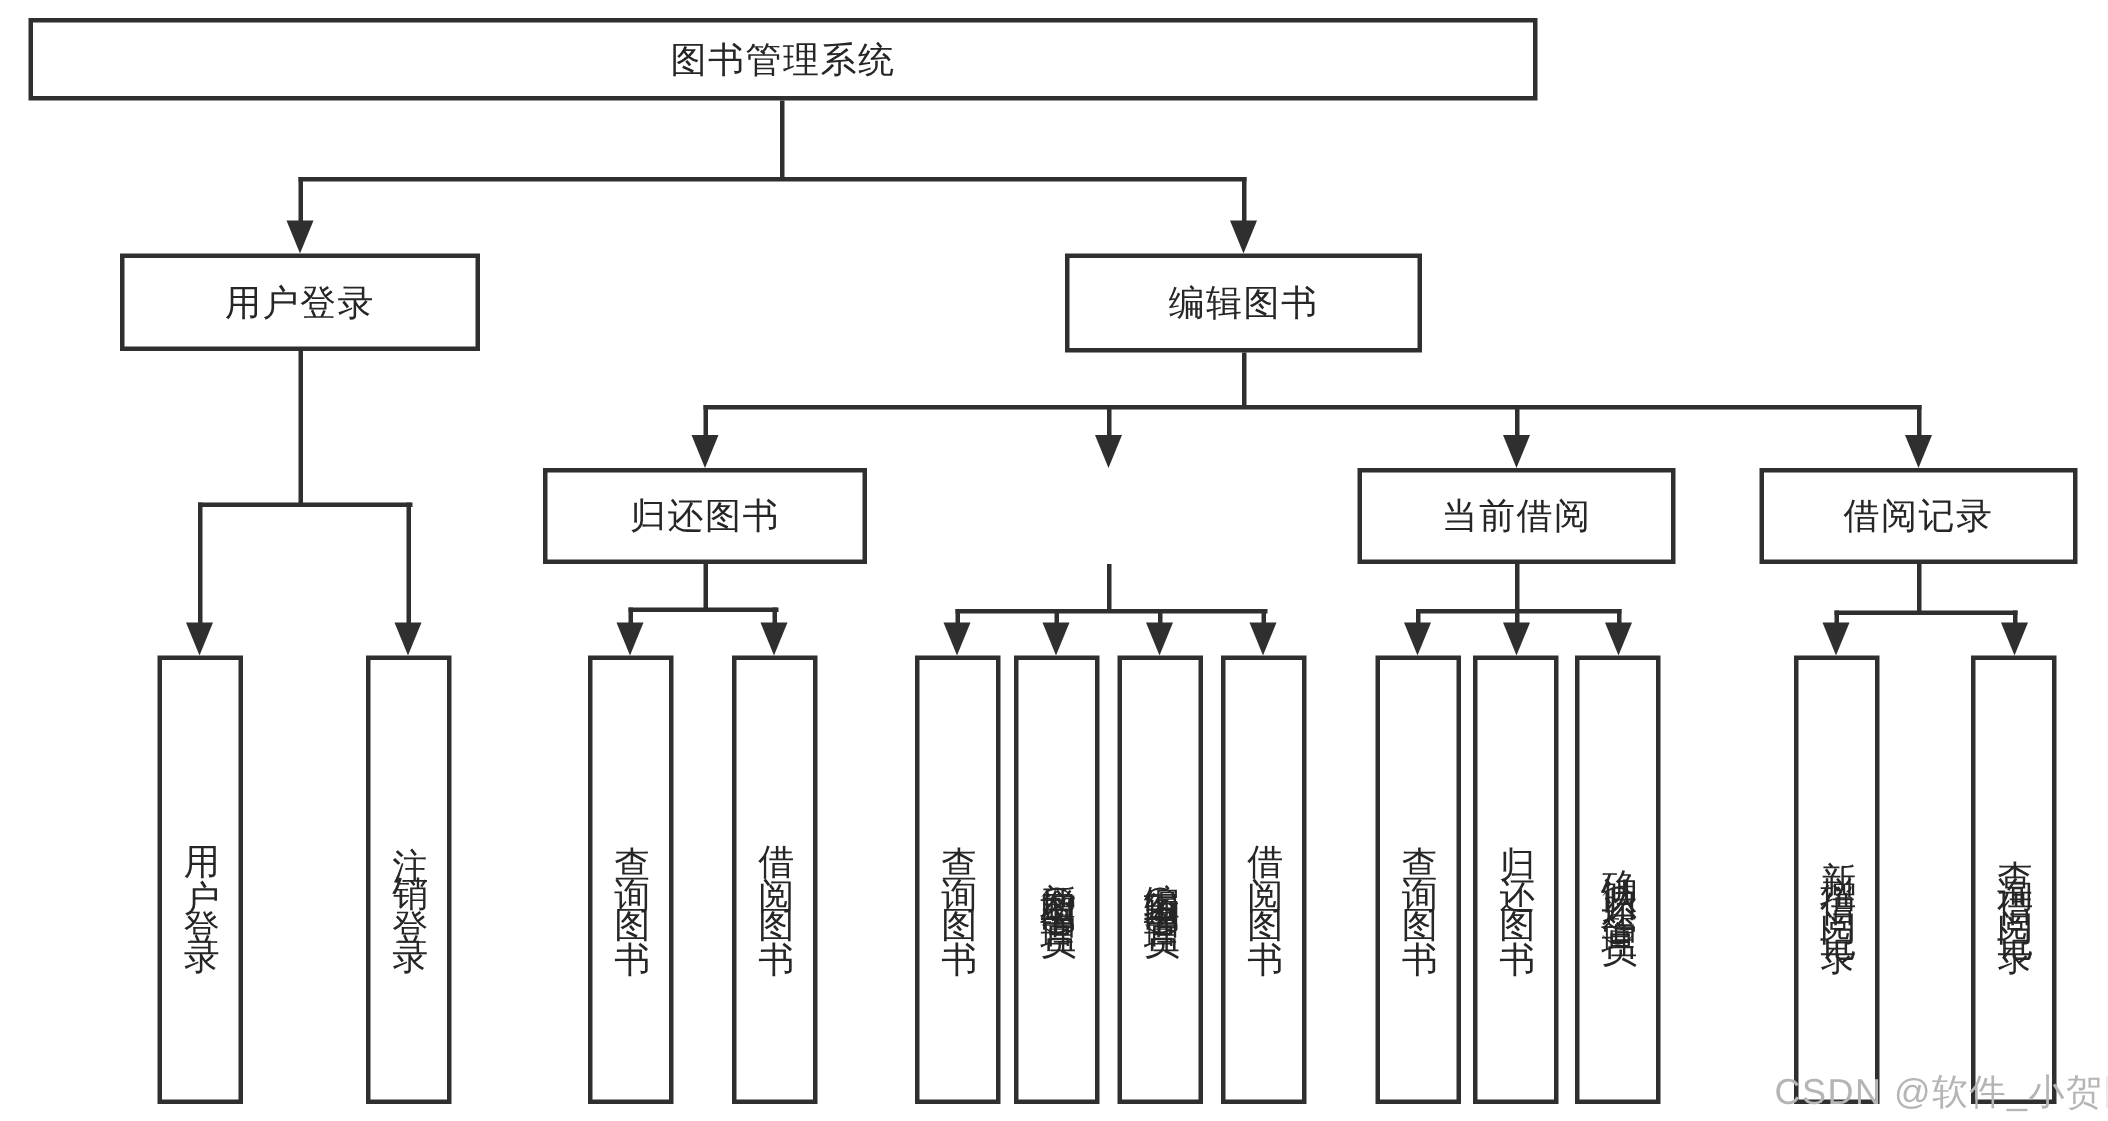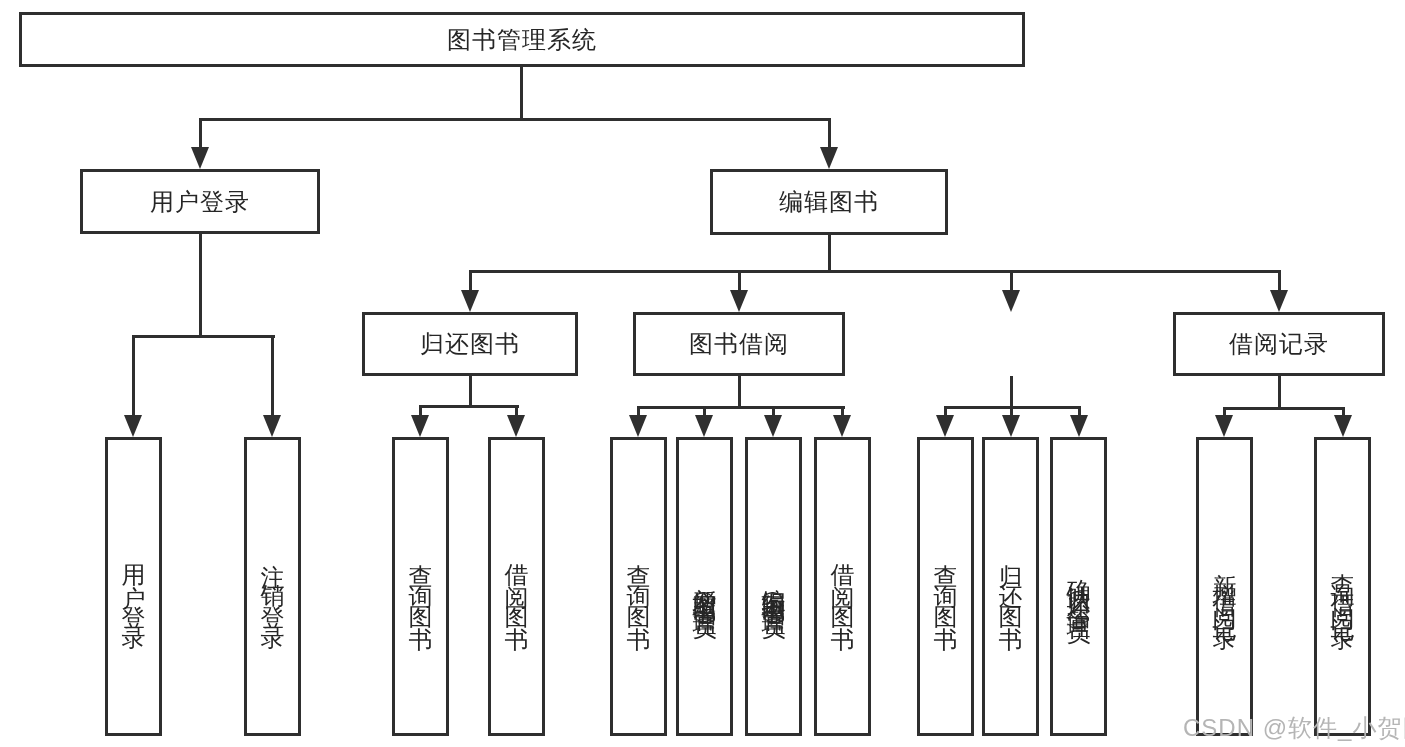--- a/index.html
+++ b/index.html
@@ -104,22 +104,22 @@
   <div class="vline" style="left:738px;top:270px;height:26px;"></div>
   <div class="arr" style="left:730px;top:290px;"></div>
   <div class="vline" style="left:1010px;top:270px;height:26px;"></div>
   <div class="arr" style="left:1002px;top:290px;"></div>
   <div class="vline" style="left:1278px;top:270px;height:26px;"></div>
   <div class="arr" style="left:1270px;top:290px;"></div>
 
   <div class="hbox" style="left:362px;top:312px;width:216px;height:64px;">
     <span>归还图书</span>
   </div>
-  <div class="hbox" style="left:633px;top:312px;width:212px;height:64px;">
-    <span>图书借阅</span>
+  <div class="hbox" style="left:905px;top:312px;width:212px;height:64px;">
+    <span>当前借阅</span>
   </div>
   <div class="hbox" style="left:1173px;top:312px;width:212px;height:64px;font-family:Liberation Mono, monospace;">
     <span>借阅记录</span>
   </div>
 
   <div class="vline" style="left:469px;top:376px;height:31px;"></div>
   <div class="hline" style="left:419px;top:405px;width:100px;"></div>
   <div class="vline" style="left:419px;top:405px;height:16px;"></div>
   <div class="arr" style="left:411px;top:415px;"></div>
   <div class="vline" style="left:515px;top:405px;height:16px;"></div>

